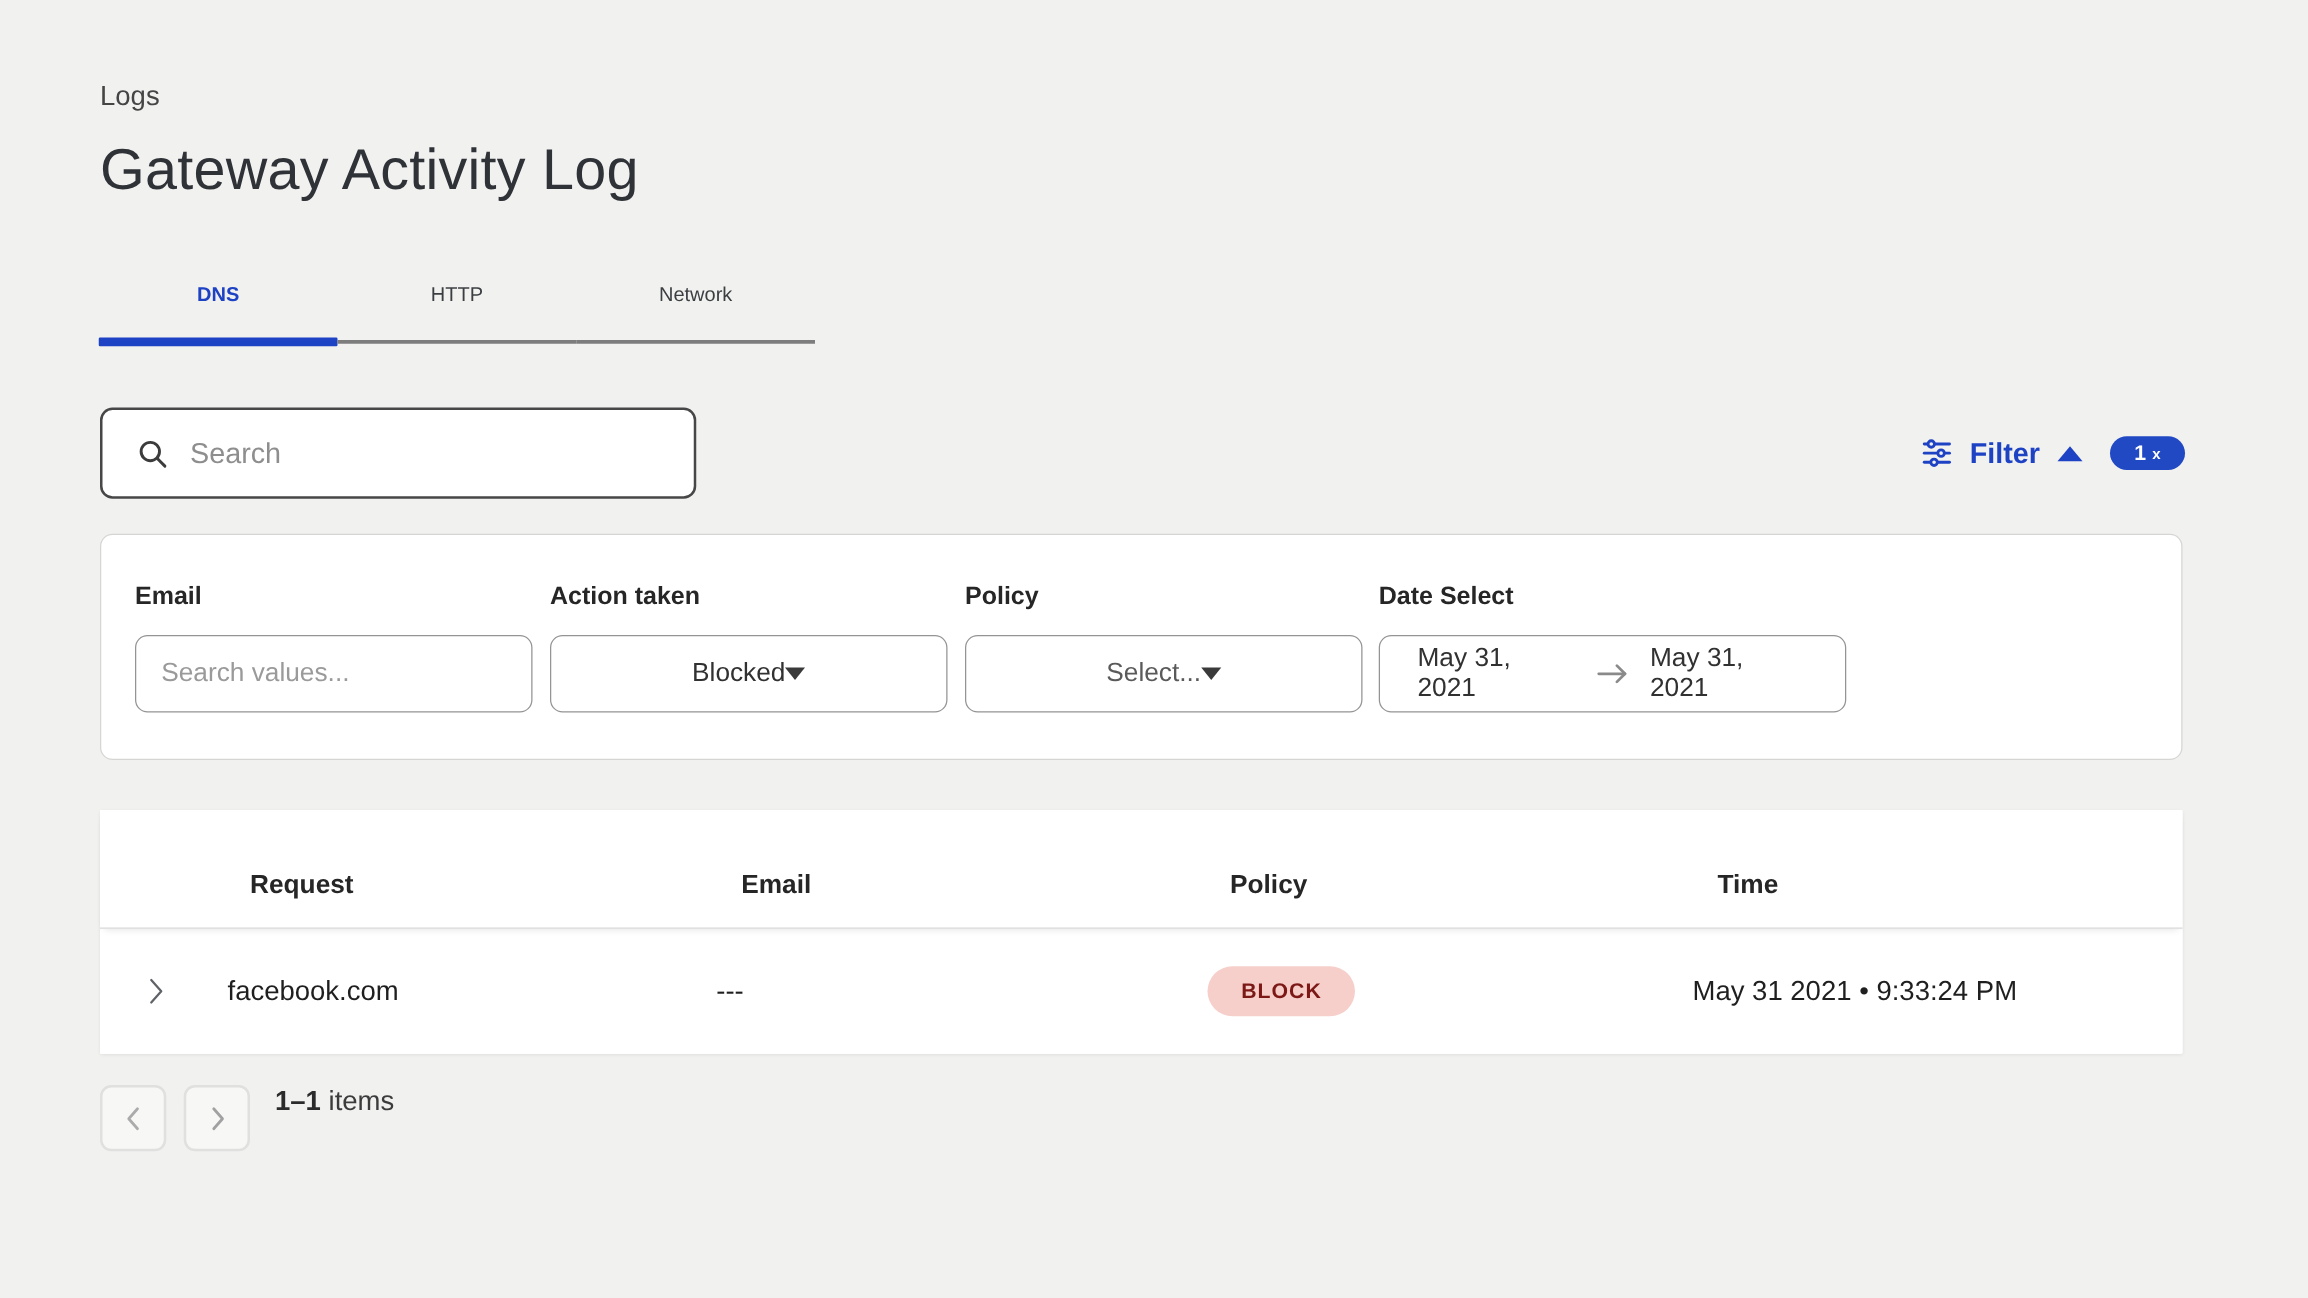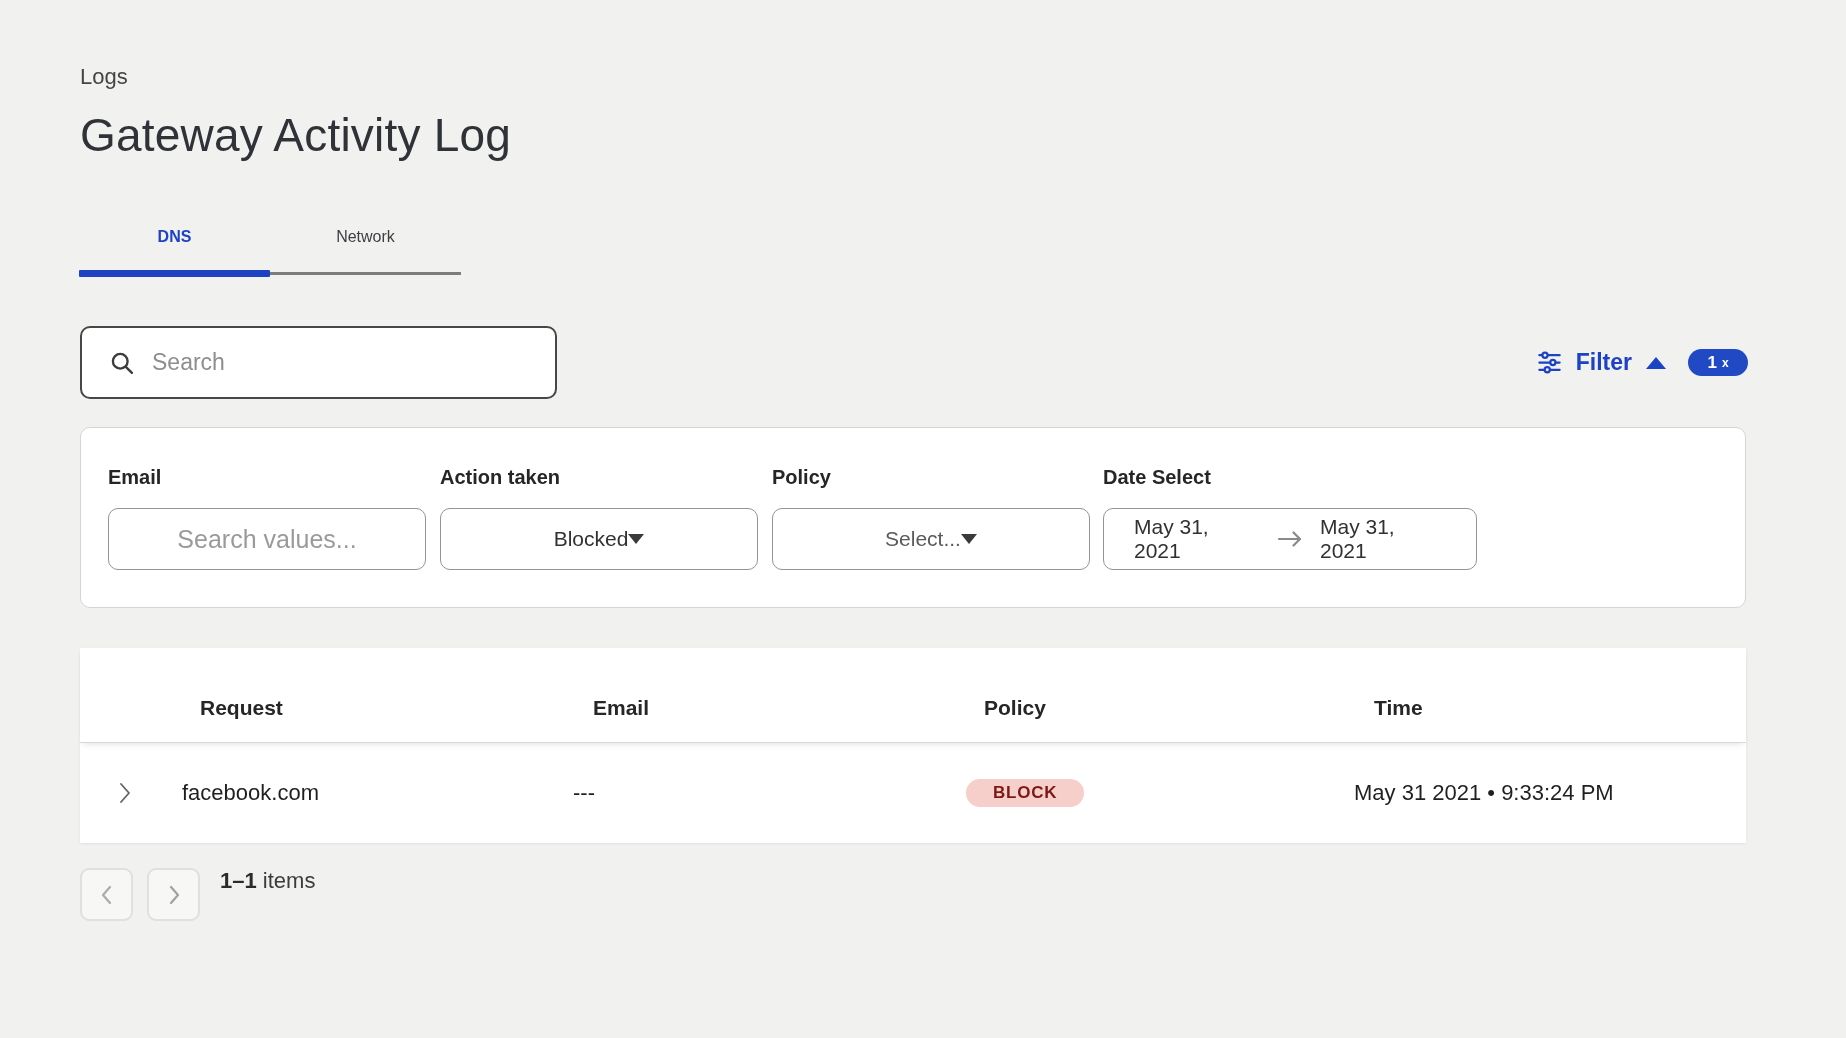--- a/index.html
+++ b/index.html
@@ -44,60 +44,61 @@
   .count-pill .x { font-size:12px; font-weight:700; }
 
   
   .filter-panel { position:absolute; left:80px; top:427px; width:1666px; height:181px; background:#fff;
                   border:1px solid #d5d5d3; border-radius:10px; }
   .fgroup { position:absolute; top:0; height:100%; }
   .fgroup .flbl { position:absolute; left:0; top:38px; font-size:20px; font-weight:700; color:#262626; }
   .fctrl { position:absolute; left:0; top:80px; height:62px; background:#fff; border:1px solid #949494;
            border-radius:10px; display:flex; align-items:center; font-size:21px; color:#313131; }
   .fctrl input { border:none; outline:none; background:transparent; width:100%; height:100%;
-                 font-family:"Liberation Sans", sans-serif; font-size:25px; color:#313131; padding:0 20px; border-radius:10px;text-align:center; }
+                 font-family:"Liberation Sans", sans-serif; font-size:21px; color:#313131; padding:0 20px; border-radius:10px; }
   .fctrl input::placeholder { color:#9a9a9a; }
   .fselect { justify-content:center; padding:0 20px; cursor:pointer; }
   .caret-down { width:0; height:0; border-left:8px solid transparent; border-right:8px solid transparent;
                 border-top:10px solid #3a3a3a; }
   .fselect .muted { color:#5a5a5a; }
   .daterange { padding:0 30px; gap:16px; justify-content:flex-start; cursor:pointer; }
   .daterange .arrow { display:flex; }
 
   
   .table { position:absolute; left:80px; top:648px; width:1666px; background:#fff; border-radius:2px;
            box-shadow:0 1px 3px rgba(0,0,0,0.07); }
   .thead { position:relative; height:95px; border-bottom:1px solid #d8d8d8; z-index:2; background:#fff;
            box-shadow:0 4px 6px -3px rgba(0,0,0,0.12); }
   .th { position:absolute; top:0; height:120px; display:flex; align-items:center; font-size:21px; font-weight:700; color:#262626;margin-left:20px; }
   .th-request { left:100px; } .th-email { left:493px; } .th-action { left:884px; } .th-time { left:1274px; }
   .trow { position:relative; height:100px; background:#fff; cursor:pointer; }
   .td { position:absolute; top:0; height:100px; display:flex; align-items:center; font-size:22px; color:#1f1f1f; }
   .td-chevron { left:36px; }
   .td-request { left:102px; } .td-email { left:493px; } .td-action { left:886px; } .td-time { left:1274px; }
-  .block-badge { height:28px; padding:0 27px; background:#f6cfca; color:#7c1816; border-radius:20px;
+  .block-badge { height:40px; padding:0 27px; background:#f6cfca; color:#7c1816; border-radius:20px;
                  display:flex; align-items:center; font-size:17px; font-weight:700; letter-spacing:0.8px; }
 
   
   .pagination { position:absolute; left:80px; top:868px; display:flex; align-items:flex-start; }
   .page-btn { width:53px; height:53px; background:#f7f7f6; border:2px solid #e0e0de; border-radius:9px;
               display:flex; align-items:center; justify-content:center; cursor:pointer; margin-right:14px; }
   .items-count { font-size:22px; color:#3c3c3c; margin-left:6px; }
   .items-count .rng { font-weight:700; color:#2b2b2b; }
 </style>
 </head>
 <body>
 
 <div class="page">
 
   <div class="breadcrumb">Logs</div>
   <h1 class="page-title">Gateway Activity Log</h1>
 
   <div class="tabs">
     <div class="tab active">DNS</div>
+    <div class="tab">HTTP</div>
     <div class="tab">Network</div>
   </div>
 
   <div class="search-box">
     <span class="mag">
       <svg width="28" height="28" viewBox="0 0 24 24" fill="none" stroke="#3c3c3c" stroke-width="2" stroke-linecap="round">
         <circle cx="10.5" cy="10.5" r="6.3"></circle>
         <line x1="15.3" y1="15.3" x2="20.5" y2="20.5"></line>
       </svg>
     </span>

